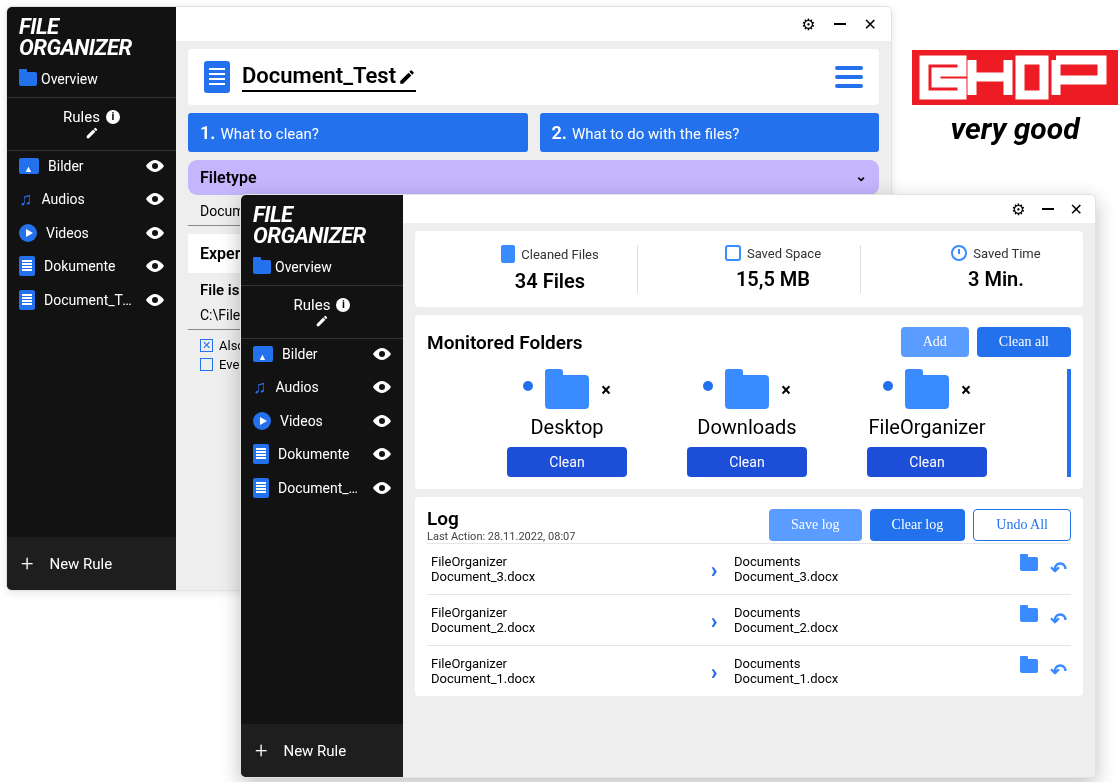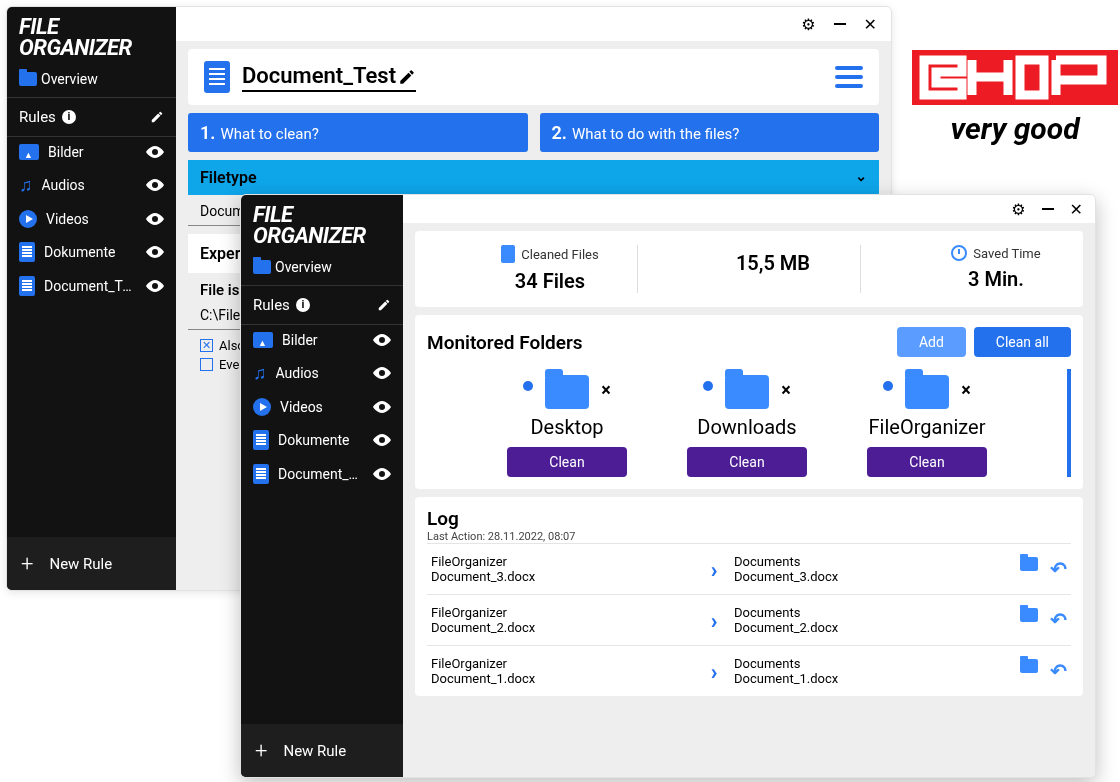--- a/index.html
+++ b/index.html
@@ -3,39 +3,39 @@
 <meta charset="utf-8">
 <style>
 * { box-sizing: border-box; margin: 0; padding: 0; font-family: -apple-system, BlinkMacSystemFont, "Segoe UI", Roboto, Arial, sans-serif; }
 body { width: 1120px; height: 782px; position: relative; background: #fff; overflow: hidden; }
 
 
 .win1 { position: absolute; top: 6px; left: 6px; width: 886px; height: 585px; background: #fff; border: 1px solid #e2e2e2; border-radius: 6px; box-shadow: 0 2px 8px rgba(0,0,0,0.1); overflow: hidden; }
 .sidebar1 { position: absolute; top: 0; left: 0; width: 169px; height: 100%; background: #121212; color: #fff; display: flex; flex-direction: column; }
 .logo { font-family: "Arial Black", sans-serif; font-style: italic; font-weight: 700; font-size: 22px; line-height: 0.95; padding: 10px 12px 6px; letter-spacing: -0.5px; }
 .overview-row { display: flex; align-items: center; gap: 4px; padding: 6px 12px 10px; font-size: 14px; border-bottom: 1px solid #333; }
-.rules-row { display: flex; align-items: center; justify-content: space-between; padding: 10px 12px; font-size: 15px; border-bottom: 1px solid #333; }
+.rules-row { display: flex; align-items: center; justify-content: space-between; padding: 10px 12px; font-size: 15px; border-bottom: 1px solid #333; flex-direction: column; }
 .rules-label { display: flex; align-items: center; gap: 6px; }
 .rule-item { display: flex; align-items: center; justify-content: space-between; padding: 7px 12px; font-size: 14px; cursor: pointer; }
 .rule-item .l { display: flex; align-items: center; gap: 9px; white-space: nowrap; overflow: hidden; }
 .rule-item .l span { overflow: hidden; text-overflow: ellipsis; }
 .newrule { margin-top: auto; display: flex; align-items: center; gap: 16px; padding: 14px 14px; background: #1e1e1e; font-size: 15px; cursor: pointer; }
 .eye { width: 18px; height: 12px; flex-shrink: 0; }
 
 .content1 { position: absolute; top: 0; left: 169px; right: 0; height: 100%; background: #eeeeee; }
 .titlebar1 { height: 34px; display: flex; justify-content: flex-end; align-items: center; gap: 18px; padding: 0 14px; background: #fff; }
 .docheader { margin: 8px 12px; background: #fff; border-radius: 4px; padding: 12px 16px; display: flex; align-items: center; justify-content: space-between; }
 .docheader .l { display: flex; align-items: center; gap: 12px; }
 .docname { font-size: 22px; font-weight: 600; border-bottom: 2px solid #000; padding-bottom: 2px; }
 .hamburger { width: 28px; height: 22px; display: flex; flex-direction: column; justify-content: space-between; cursor: pointer; }
 .hamburger div { height: 4px; background: #2471ed; border-radius: 2px; }
 .steps { display: flex; gap: 12px; margin: 0 12px 8px; }
 .step { flex: 1; background: #2471ed; color: #fff; padding: 9px 12px; border-radius: 3px; font-size: 15px; display: flex; align-items: baseline; gap: 5px; }
 .step .num { font-size: 18px; font-weight: 600; }
-.filetype { margin: 0 12px 4px; background: #0ea5e9; padding: 8px 12px; display: flex; justify-content: space-between; font-weight: 600; font-size: 16px; }
+.filetype { margin: 0 12px 4px; background: #c4b5fd; padding: 8px 12px; display: flex; justify-content: space-between; font-weight: 600; font-size: 16px; border-radius: 9px; }
 .docline { margin: 0 12px 8px; padding: 4px 12px 6px; border-bottom: 1px solid #888; font-size: 14px; }
 .expert { margin: 0 12px 8px; background: #fff; padding: 10px 12px; font-weight: 600; font-size: 16px; }
 .fileis { margin: 0 12px 4px; font-weight: 600; font-size: 15px; padding: 0 12px; }
 .path { margin: 0 12px 6px; padding: 4px 12px 6px; border-bottom: 1px solid #888; font-size: 14px; }
 .chk { margin: 0 12px; padding: 2px 12px; font-size: 13px; display: flex; align-items: center; gap: 6px; }
 .chkbox { width: 13px; height: 13px; border: 1.5px solid #2471ed; display: inline-flex; align-items: center; justify-content: center; font-size: 11px; color: #2471ed; }
 
 
 .win2 { position: absolute; top: 194px; left: 240px; width: 856px; height: 584px; background: #fff; border: 1px solid #e2e2e2; border-radius: 6px; box-shadow: 0 6px 20px rgba(0,0,0,0.25); overflow: hidden; }
 .sidebar2 { position: absolute; top: 0; left: 0; width: 162px; height: 100%; background: #121212; color: #fff; display: flex; flex-direction: column; }
@@ -45,31 +45,31 @@
 .stats { margin: 8px 12px; background: #fff; border-radius: 4px; display: flex; padding: 14px 0; }
 .stat { flex: 1; text-align: center; border-right: 1px solid #ddd; padding-left: 48px; }
 .stat:last-child { border-right: none; }
 .stat .lbl { font-size: 13px; color: #333; display: flex; align-items: center; justify-content: center; gap: 6px; }
 .stat .val { font-size: 20px; font-weight: 600; margin-top: 6px; }
 
 .monfolders { margin: 0 12px 8px; background: #fff; border-radius: 4px; padding: 12px; }
 .monhead { display: flex; justify-content: space-between; align-items: center; margin-bottom: 12px; }
 .monhead h3 { font-size: 19px; font-weight: 600; }
 .btns { display: flex; gap: 8px; }
-.btn { padding: 7px 22px; border-radius: 4px; font-size: 14px; cursor: pointer; border: none; color: #fff; }
+.btn { padding: 7px 22px; border-radius: 4px; font-size: 14px; cursor: pointer; border: none; color: #fff; font-family: Liberation Serif, serif; }
 .btn-light { background: #5a9cff; }
 .btn-blue { background: #2471ed; }
 .btn-outline { background: #fff; border: 1px solid #2471ed; color: #2471ed; }
 .folders { display: flex; gap: 20px; justify-content: center; padding: 6px 4px 0; border-right: 4px solid #2471ed; }
 .folder { flex: 1; max-width: 160px; text-align: center; position: relative; }
 .folder .top { display: flex; align-items: flex-start; justify-content: center; gap: 12px; }
 .folder .dot { width: 10px; height: 10px; background: #2471ed; border-radius: 50%; margin-top: 6px; }
 .folder .x { font-size: 18px; font-weight: 700; margin-top: 4px; cursor: pointer; }
 .folder .name { font-size: 20px; margin: 6px 0 8px; }
-.btn-clean { background: #4c1d95; color: #fff; padding: 7px 8px; width: 120px; border-radius: 4px; font-size: 14px; cursor: pointer; border: none; }
+.btn-clean { background: #1d4ed8; color: #fff; padding: 7px 8px; width: 120px; border-radius: 4px; font-size: 14px; cursor: pointer; border: none; }
 
 .logsec { margin: 0 12px 8px; background: #fff; border-radius: 4px; padding: 10px 12px 0; }
 .loghead { display: flex; justify-content: space-between; align-items: center; }
 .loghead .l h3 { font-size: 19px; font-weight: 600; }
 .loghead .l .sub { font-size: 11px; color: #444; }
 .logrow { display: flex; align-items: center; padding: 10px 4px; border-top: 1px solid #e5e5e5; font-size: 13px; }
 .logrow:first-of-type { margin-top: 8px; }
 .logcol1 { flex: 1.2; }
 .logarrow { width: 40px; text-align: center; }
 .logcol2 { flex: 1.2; }
@@ -325,20 +325,24 @@
 
     <div class="stats">
       <div class="stat">
         <div class="lbl">
             <span class="ic ic-file"></span>
             <span>Cleaned Files</span>
           </div>
         <div class="val">34 Files</div>
       </div>
       <div class="stat">
+        <div class="lbl">
+            <span class="ic ic-disk"></span>
+            <span>Saved Space</span>
+          </div>
         <div class="val">15,5 MB</div>
       </div>
       <div class="stat">
         <div class="lbl">
             <span class="ic ic-clock"></span>
             <span>Saved Time</span>
           </div>
         <div class="val">3 Min.</div>
       </div>
     </div>
@@ -381,20 +385,25 @@
         </div>
       </div>
     </div>
 
     <div class="logsec">
       <div class="loghead">
         <div class="l">
           <h3>Log</h3>
           <div class="sub">Last Action: 28.11.2022, 08:07</div>
         </div>
+        <div class="btns">
+          <button class="btn btn-light">Save log</button>
+          <button class="btn btn-blue">Clear log</button>
+          <button class="btn btn-outline">Undo All</button>
+        </div>
       </div>
       <div class="logrow">
         <div class="logcol1">
             <div class="a">FileOrganizer</div>
             <div class="b">Document_3.docx</div>
           </div>
         <div class="logarrow"><span class="arrow-blue">›</span></div>
         <div class="logcol2">
             <div class="a">Documents</div>
             <div class="b">Document_3.docx</div>

